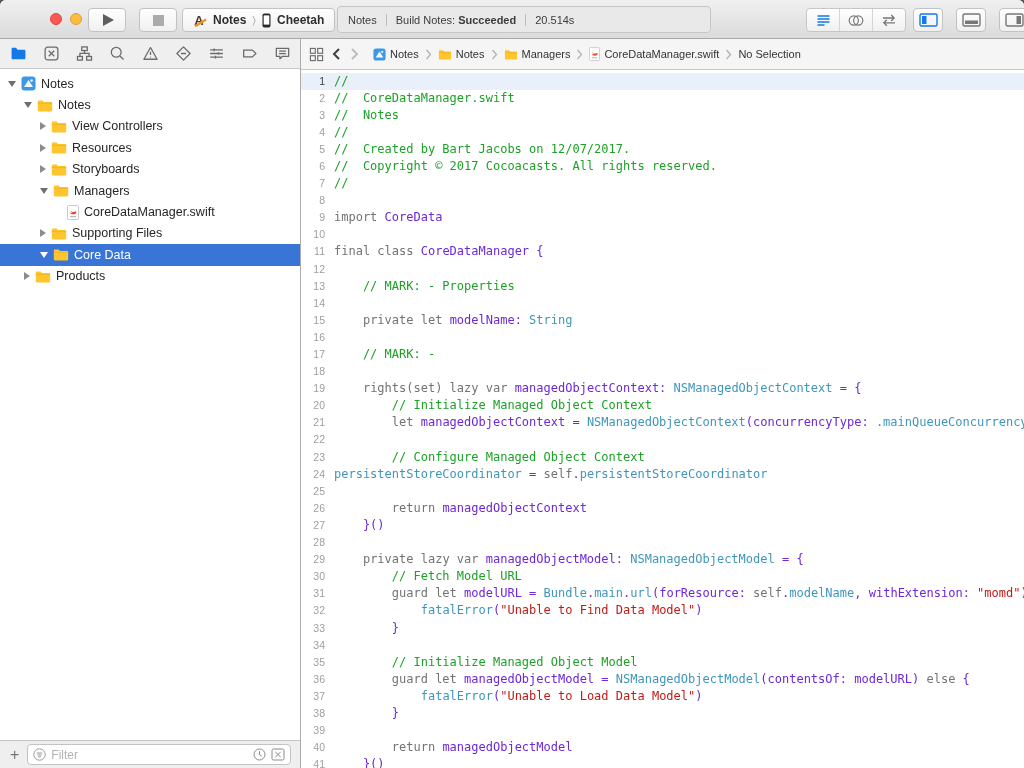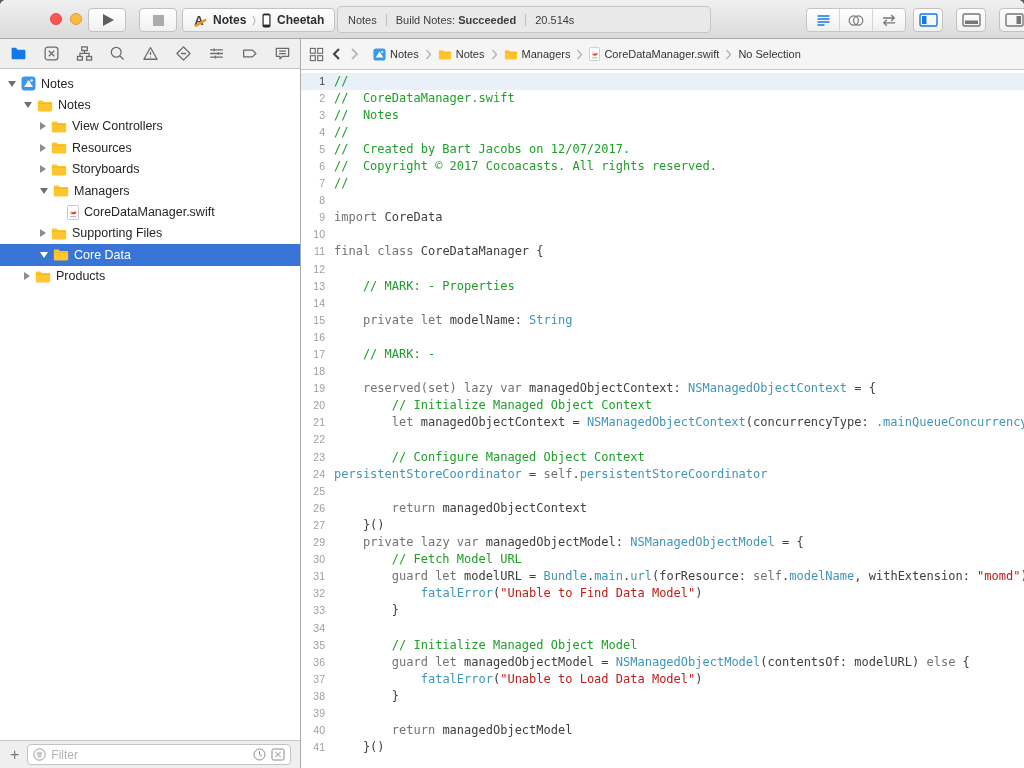--- a/index.html
+++ b/index.html
@@ -58,21 +58,21 @@
   .filter-field{flex:1;height:19px;background:#FFF;border:1px solid #C3C3C3;border-radius:4px;
                 display:flex;align-items:center;padding:0 5px;gap:5px;}
   .filter-field .ph{flex:1;font-size:12px;color:#B3B3B3;}
 
   
   .editor{position:absolute;top:70px;left:301px;right:0;bottom:0;background:#FFFFFF;overflow:hidden;padding-top:2.5px;}
   .code-line{height:17.1px;line-height:17.1px;white-space:pre;overflow:hidden;font-family:"DejaVu Sans Mono",monospace;font-size:12px;display:flex;}
   .code-line.current{background:#E9F0F9;}
   .code-line .num{flex:0 0 24px;text-align:right;padding-right:9px;color:#9E9E9E;font-size:10.5px;font-family:"Liberation Sans",sans-serif;line-height:17.1px;}
   .code-line.current .num{color:#3E3E3E;}
-  .tok-p{color:#404040;}
+  .tok-p{color:#6d28d9;}
   .tok-c{color:#1DA127;}
   .tok-k{color:#737373;}
   .tok-t{color:#3F96BA;}
   .tok-s{color:#C41A16;}
   svg{display:block;}
 </style>
 </head>
 <body>
 
 <div class="window">
@@ -485,29 +485,30 @@
       <div class="code-line"><span class="num">9</span><span class="tok-k">import</span><span class="tok-p"> CoreData</span></div>
       <div class="code-line"><span class="num">10</span></div>
       <div class="code-line"><span class="num">11</span><span class="tok-k">final</span><span class="tok-p"> </span><span class="tok-k">class</span><span class="tok-p"> CoreDataManager {</span></div>
       <div class="code-line"><span class="num">12</span></div>
       <div class="code-line"><span class="num">13</span><span class="tok-c">    // MARK: - Properties</span></div>
       <div class="code-line"><span class="num">14</span></div>
       <div class="code-line"><span class="num">15</span><span class="tok-p">    </span><span class="tok-k">private</span><span class="tok-p"> </span><span class="tok-k">let</span><span class="tok-p"> modelName: </span><span class="tok-t">String</span></div>
       <div class="code-line"><span class="num">16</span></div>
       <div class="code-line"><span class="num">17</span><span class="tok-c">    // MARK: -</span></div>
       <div class="code-line"><span class="num">18</span></div>
-      <div class="code-line"><span class="num">19</span><span class="tok-p">    </span><span class="tok-k">reserved(set) lazy var</span><span class="tok-p"> managedObjectContext: </span><span class="tok-t">NSManagedObjectContext</span><span class="tok-p"> = {</span></div>
+      <div class="code-line"><span class="num">19</span><span class="tok-p">    </span><span class="tok-k">rights(set) lazy var</span><span class="tok-p"> managedObjectContext: </span><span class="tok-t">NSManagedObjectContext</span><span class="tok-p"> = {</span></div>
       <div class="code-line"><span class="num">20</span><span class="tok-c">        // Initialize Managed Object Context</span></div>
       <div class="code-line"><span class="num">21</span><span class="tok-p">        </span><span class="tok-k">let</span><span class="tok-p"> managedObjectContext = </span><span class="tok-t">NSManagedObjectContext</span><span class="tok-p">(concurrencyType: </span><span class="tok-t">.mainQueueConcurrencyType</span></div>
       <div class="code-line"><span class="num">22</span></div>
       <div class="code-line"><span class="num">23</span><span class="tok-c">        // Configure Managed Object Context</span></div>
       <div class="code-line"><span class="num">24</span><span class="tok-t">persistentStoreCoordinator</span><span class="tok-p"> = </span><span class="tok-k">self</span><span class="tok-p">.</span><span class="tok-t">persistentStoreCoordinator</span></div>
       <div class="code-line"><span class="num">25</span></div>
       <div class="code-line"><span class="num">26</span><span class="tok-p">        </span><span class="tok-k">return</span><span class="tok-p"> managedObjectContext</span></div>
       <div class="code-line"><span class="num">27</span><span class="tok-p">    }()</span></div>
+      <div class="code-line"><span class="num">28</span></div>
       <div class="code-line"><span class="num">29</span><span class="tok-p">    </span><span class="tok-k">private lazy var</span><span class="tok-p"> managedObjectModel: </span><span class="tok-t">NSManagedObjectModel</span><span class="tok-p"> = {</span></div>
       <div class="code-line"><span class="num">30</span><span class="tok-c">        // Fetch Model URL</span></div>
       <div class="code-line"><span class="num">31</span><span class="tok-p">        </span><span class="tok-k">guard let</span><span class="tok-p"> modelURL = </span><span class="tok-t">Bundle</span><span class="tok-p">.</span><span class="tok-t">main</span><span class="tok-p">.</span><span class="tok-t">url</span><span class="tok-p">(forResource: </span><span class="tok-k">self</span><span class="tok-p">.</span><span class="tok-t">modelName</span><span class="tok-p">, withExtension: </span><span class="tok-s">"momd"</span><span class="tok-p">) </span></div>
       <div class="code-line"><span class="num">32</span><span class="tok-p">            </span><span class="tok-t">fatalError</span><span class="tok-p">(</span><span class="tok-s">"Unable to Find Data Model"</span><span class="tok-p">)</span></div>
       <div class="code-line"><span class="num">33</span><span class="tok-p">        }</span></div>
       <div class="code-line"><span class="num">34</span></div>
       <div class="code-line"><span class="num">35</span><span class="tok-c">        // Initialize Managed Object Model</span></div>
       <div class="code-line"><span class="num">36</span><span class="tok-p">        </span><span class="tok-k">guard let</span><span class="tok-p"> managedObjectModel = </span><span class="tok-t">NSManagedObjectModel</span><span class="tok-p">(contentsOf: modelURL) </span><span class="tok-k">else</span><span class="tok-p"> {</span></div>
       <div class="code-line"><span class="num">37</span><span class="tok-p">            </span><span class="tok-t">fatalError</span><span class="tok-p">(</span><span class="tok-s">"Unable to Load Data Model"</span><span class="tok-p">)</span></div>
       <div class="code-line"><span class="num">38</span><span class="tok-p">        }</span></div>

